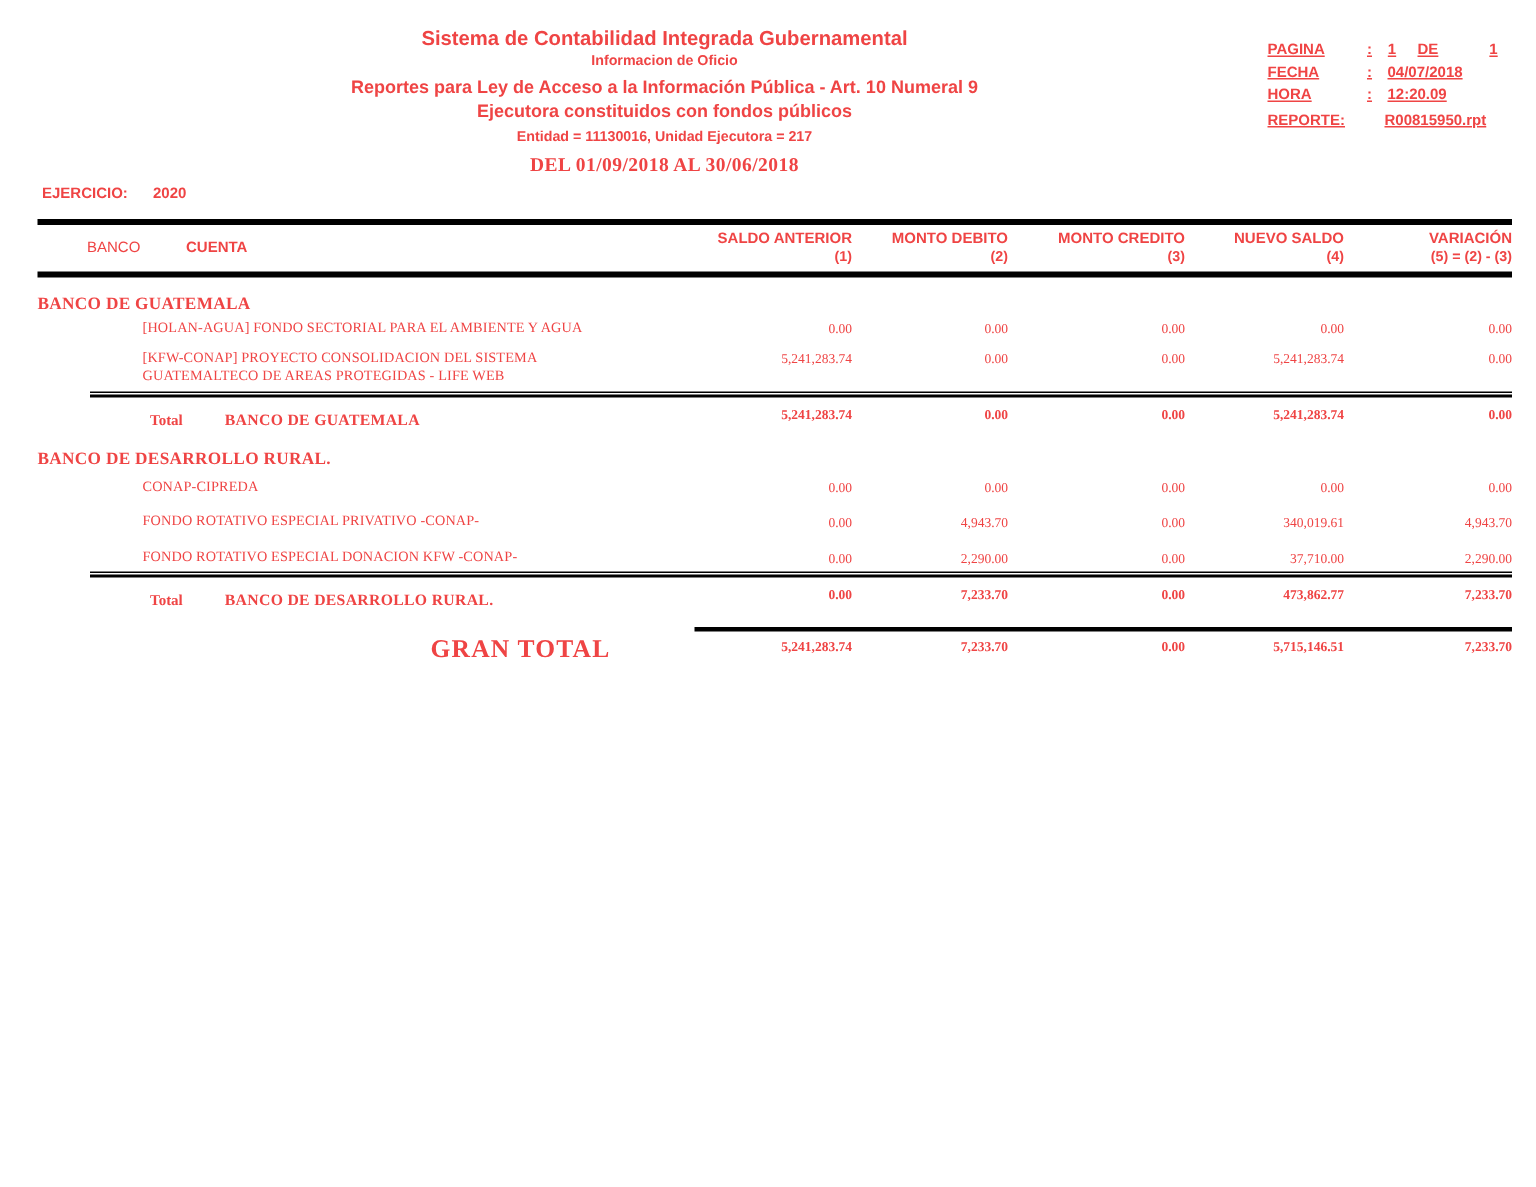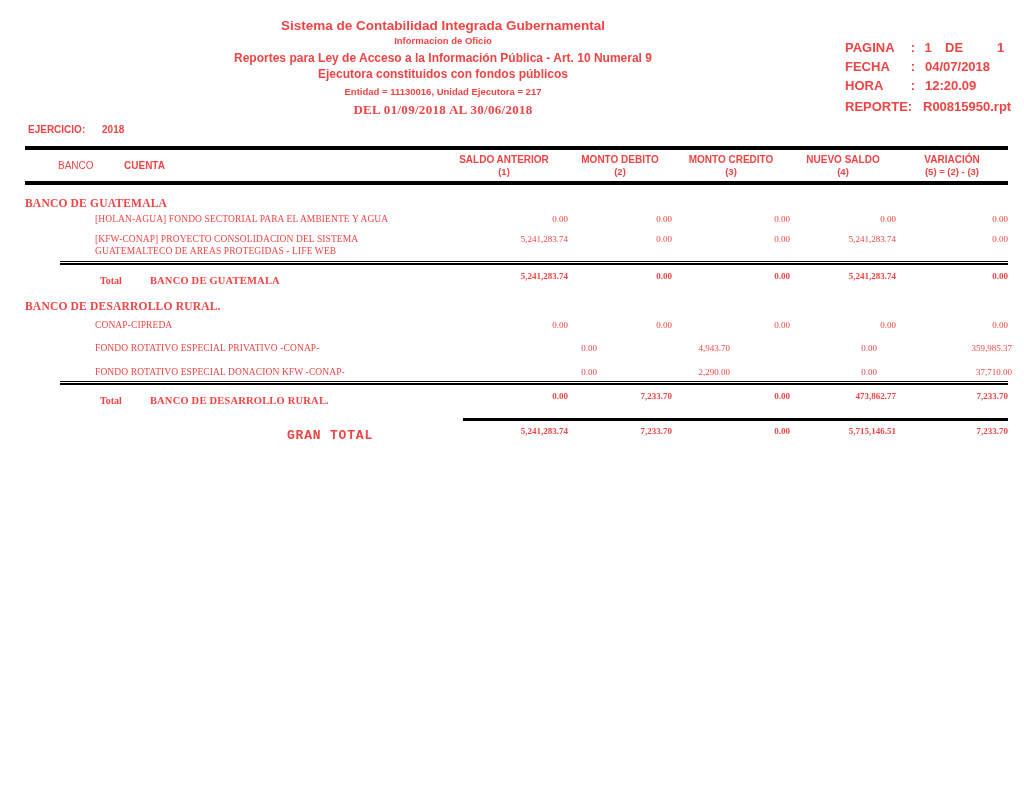--- a/index.html
+++ b/index.html
@@ -30,25 +30,26 @@
   .hc-period {
     font-family: "Liberation Serif", serif;
     font-size: 13px;
     margin-top: 5px;
     letter-spacing: 0.3px;
   }
 
   
   .head-meta {
     position: absolute;
-    top: 40px;
+    top: 28px;
     left: 845px;
     width: 172px;
-    font-size: 13px;
-    font-weight: bold;
+    font-size: 10px;
+    font-weight: bold;
+    text-decoration: underline;
   }
   .meta-row { display: flex; margin-bottom: 4px; align-items: baseline; }
   .m-label  { width: 60px; }
   .m-label-wide { width: 74px; }
   .m-colon  { width: 16px; text-align: center; }
   .m-val-pg { width: 14px; text-align: center; }
   .m-de     { margin-left: 10px; }
   .m-val-pg2{ margin-left: 34px; }
   .m-val    { margin-left: 4px; }
   .meta-row.reporte { margin-top: 6px; }
@@ -80,33 +81,33 @@
   .c5 { width: 112px; }
 
   .thead {
     border-top: 4px solid #000;
     border-bottom: 4px solid #000;
     padding: 4px 0 3px 0;
   }
   .nh { padding-left: 33px; padding-top: 1px; }
   .h-banco  { font-size: 10px; font-weight: normal; }
   .h-cuenta { font-size: 10px; font-weight: bold; margin-left: 26px; }
-  .ah { text-align: center; font-size: 10px; font-weight: bold; line-height: 12px; }
+  .ah { text-align: right; font-size: 10px; font-weight: bold; line-height: 12px; }
   .ah .sub { font-size: 9.5px; font-weight: bold; }
 
   .section-title {
     font-family: "Liberation Serif", serif;
     font-weight: bold;
     font-size: 11.5px;
     margin-top: 12px;
     letter-spacing: 0.2px;
   }
   .acct { margin-top: 4px; }
   .acct-gap { margin-top: 7px; }
-  .acct-gap-lg { margin-top: 11px; gap: 29px; }
+  .acct-gap-lg { margin-top: 11px; }
   .acct-name {
     font-family: "Liberation Serif", serif;
     font-size: 9.5px;
     padding-left: 70px;
     line-height: 12.5px;
     letter-spacing: 0.1px;
   }
   .acct-name .wrapbox { display: inline-block; max-width: 305px; }
   .num {
     font-family: "Liberation Serif", serif;
@@ -131,23 +132,23 @@
   .gt-line {
     margin-left: 438px;
     margin-top: 10px;
     border-top: 3px solid #000;
   }
   .gt { margin-top: 4px; }
   .gt-label {
     display: inline-block;
     margin-left: 262px;
     margin-top: -2px;
-    font-family: Liberation Mono, monospace;
-    font-weight: bold;
-    font-size: 13px;
+    font-family: Liberation Serif, serif;
+    font-weight: bold;
+    font-size: 17px;
     letter-spacing: 0.8px;
   }
 </style>
 </head>
 <body>
 
 <div class="page">
 
   <div class="head-center">
     <div class="hc-main">Sistema de Contabilidad Integrada Gubernamental</div>
@@ -177,21 +178,21 @@
       <span class="m-val">12:20.09</span>
     </div>
     <div class="meta-row reporte">
       <span class="m-label-wide">REPORTE:</span>
       <span class="m-val">R00815950.rpt</span>
     </div>
   </div>
 
   <div class="ejercicio">
     <span>EJERCICIO:</span>
-    <span class="ej-val">2018</span>
+    <span class="ej-val">2020</span>
   </div>
 
   <div class="report-table">
 
     <div class="thead">
       <div class="trow">
         <div class="cell name nh">
           <span class="h-banco">BANCO</span>
           <span class="h-cuenta">CUENTA</span>
         </div>
@@ -272,21 +273,21 @@
         <div class="cell c5 num">0.00</div>
       </div>
 
       <div class="trow acct acct-gap-lg">
         <div class="cell name acct-name">
           <span class="wrapbox">FONDO ROTATIVO ESPECIAL PRIVATIVO -CONAP-</span>
         </div>
         <div class="cell c1 num">0.00</div>
         <div class="cell c2 num">4,943.70</div>
         <div class="cell c3 num">0.00</div>
-        <div class="cell c4 num">359,985.37</div>
+        <div class="cell c4 num">340,019.61</div>
         <div class="cell c5 num">4,943.70</div>
       </div>
 
       <div class="trow acct acct-gap-lg">
         <div class="cell name acct-name">
           <span class="wrapbox">FONDO ROTATIVO ESPECIAL DONACION KFW -CONAP-</span>
         </div>
         <div class="cell c1 num">0.00</div>
         <div class="cell c2 num">2,290.00</div>
         <div class="cell c3 num">0.00</div>

